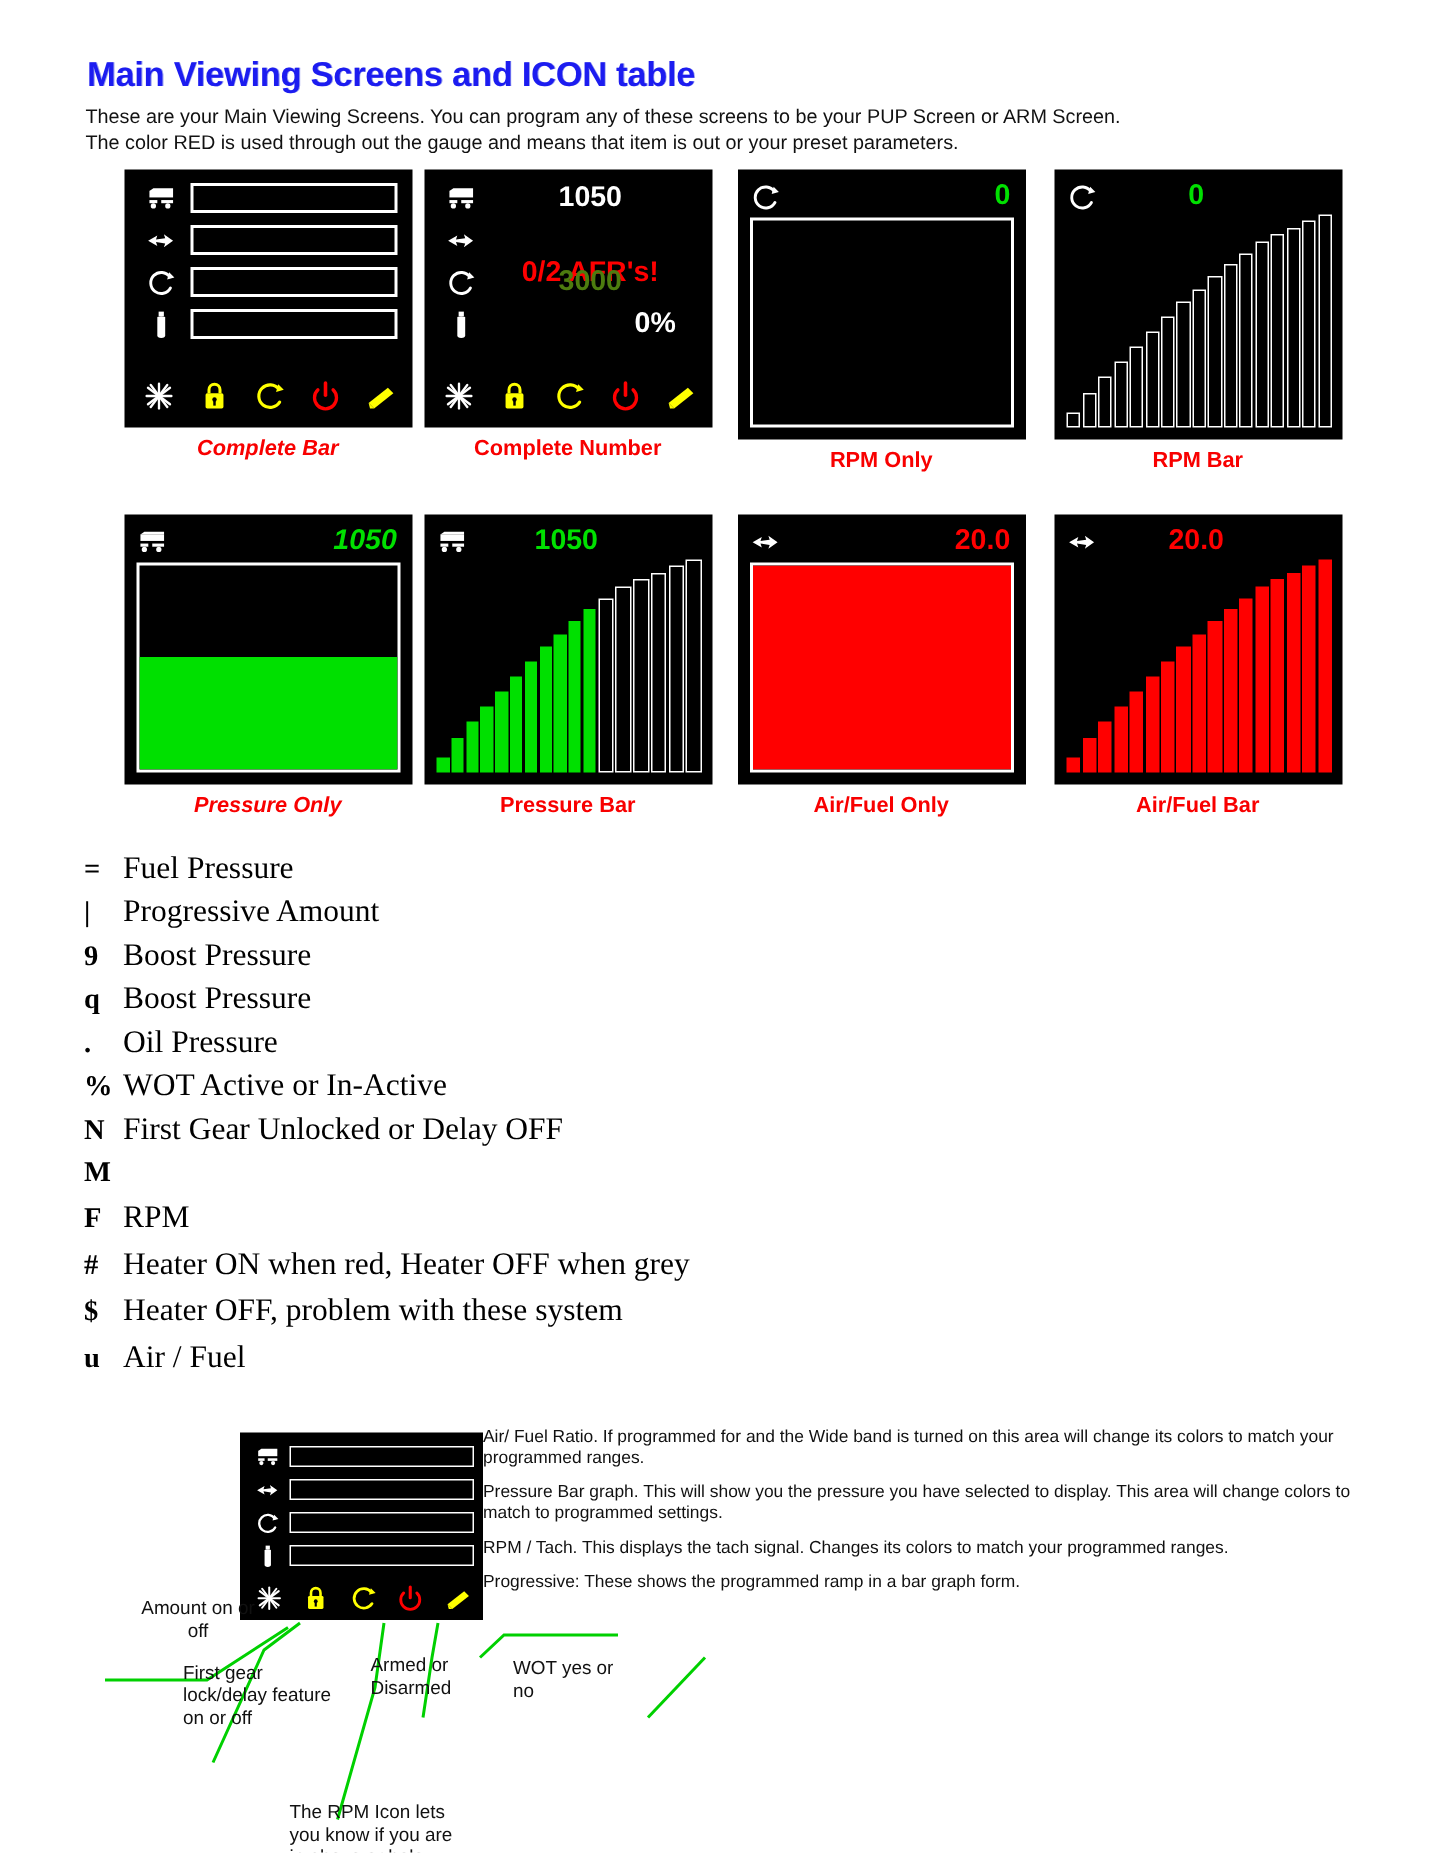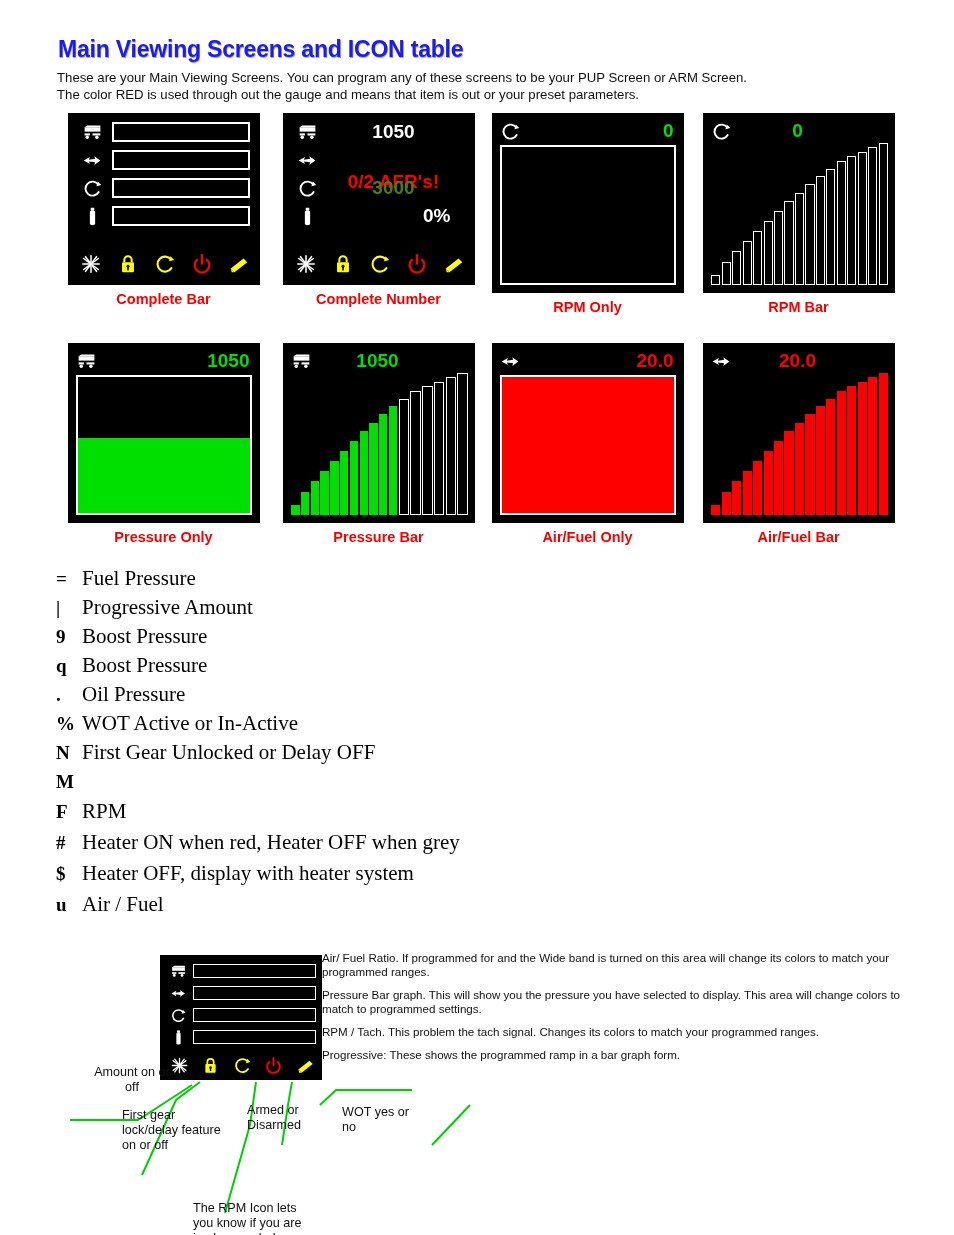--- a/index.html
+++ b/index.html
@@ -24,21 +24,21 @@
   }
   .intro{
     position:absolute;left:57px;top:70px;width:860px;
     font-size:13.2px;line-height:16.5px;color:#111;
   }
 
   
   .grid{position:absolute;left:0;top:113px;width:954px;}
   .row{position:relative;height:230px;}
   .cell{position:absolute;top:0;width:215px;text-align:center;}
-  .c0{left:56px;} .c1{left:271px;} .c2{left:480px;} .c3{left:691px;}
+  .c0{left:71px;font-style:italic;} .c1{left:271px;} .c2{left:480px;} .c3{left:691px;}
 
   .screen{
     position:relative;
     background:#000;
     margin:0 auto;
     box-sizing:border-box;
   }
   .sz-a{width:192px;height:172px;}
   .sz-b{width:192px;height:180px;}
 
@@ -500,21 +500,21 @@
       <div class="lrow" style="margin-bottom: 6px;">
         <div class="sym">F</div>
         <div class="txt">RPM</div>
       </div>
       <div class="lrow" style="margin-bottom: 6px;">
         <div class="sym">#</div>
         <div class="txt">Heater ON when red, Heater OFF when grey</div>
       </div>
       <div class="lrow" style="margin-bottom: 6px;">
         <div class="sym">$</div>
-        <div class="txt">Heater OFF, display with heater system</div>
+        <div class="txt">Heater OFF, problem with these system</div>
       </div>
       <div class="lrow" style="margin-bottom: 6px;">
         <div class="sym">u</div>
         <div class="txt">Air / Fuel</div>
       </div>
     </div>
 
   <div class="diagram">
     <svg class="lines" viewBox="0 0 954 290">
       <polyline points="70,175 138,175 192,140" fill="none" stroke="#00d000" stroke-width="2"></polyline>
@@ -603,21 +603,21 @@
               <polygon points="3,17 17,6 21,10 7,21" fill="#ffff00"></polygon>
               <polygon points="3,17 7,21 4,21" fill="#ffff00"></polygon>
             </svg>
           </div>
         </div>
       </div>
 
     <div class="notes" id="notes">
         <div class="note">Air/ Fuel Ratio. If programmed for and the Wide band is turned on this area will change its colors to match your programmed ranges.</div>
         <div class="note">Pressure Bar graph. This will show you the pressure you have selected to display.  This area will change colors to match to programmed settings.</div>
-        <div class="note">RPM / Tach. This problem the tach signal.  Changes its colors to match your programmed ranges.</div>
+        <div class="note">RPM / Tach. This displays the tach signal.  Changes its colors to match your programmed ranges.</div>
         <div class="note">Progressive: These shows the programmed ramp in a bar graph form.</div>
       </div>
 
     <div class="callout co-heater">Amount on or off</div>
     <div class="callout co-gear">First gear lock/delay feature on or off</div>
     <div class="callout co-rpm">The RPM Icon lets you know if you are in,above or below your settings.</div>
     <div class="callout co-armed">Armed or Disarmed</div>
   </div>
 
   <div class="callout co-wot">WOT yes or no</div>

